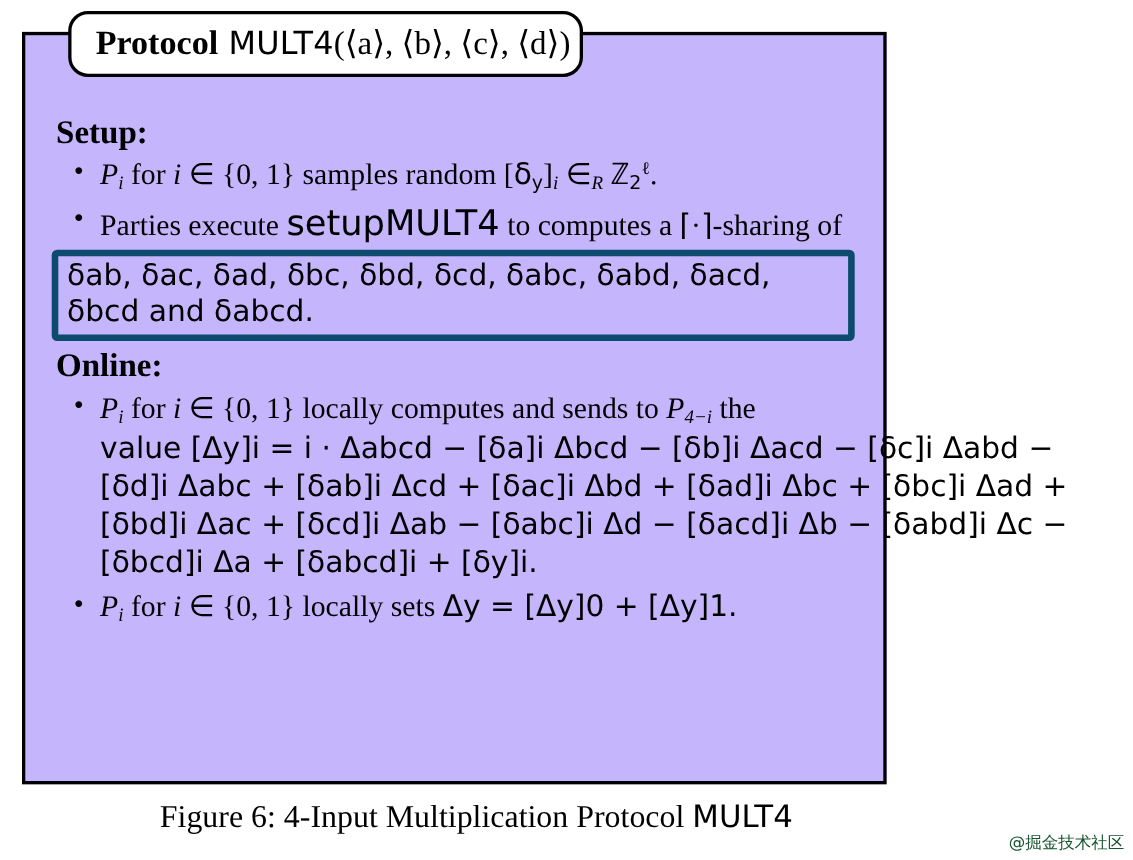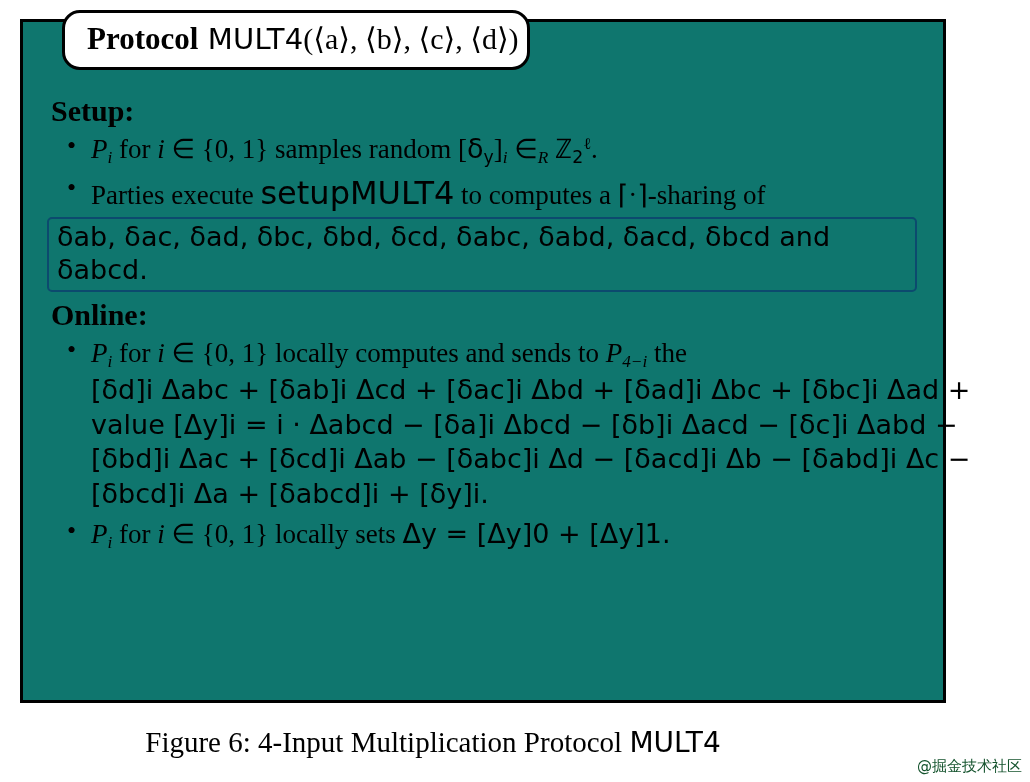--- a/index.html
+++ b/index.html
@@ -20,26 +20,26 @@
     position: absolute;
     left: 0; top: 0;
     width: 1030px;
     height: 782px;
   }
 
   
   .protocol-box {
     position: absolute;
     left: 20px;
-    top: 19px;
-    width: 926px;
+    top: 29px;
+    width: 786px;
     height: 684px;
     border: 3px solid #000;
     box-sizing: border-box;
-    background: #0f766e;
+    background: #c4b5fd;
   }
 
   
   .title-capsule {
     position: absolute;
     left: 62px;
     top: 10px;
     border: 3px solid #000;
     border-radius: 18px;
     background: #fff;
@@ -115,21 +115,21 @@
   .sup {
     font-size: 0.6em;
     vertical-align: 0.55em;
   }
   .delta { font-family: "DejaVu Sans", sans-serif; }
   .justify { text-align: justify; }
 
   
   .redbox {
     display: block;
-    border: 2px solid #0c4a6e;
+    border: 6px solid #0c4a6e;
     border-radius: 5px;
     padding: 2px 8px 4px 8px;
     margin: 4px 0 2px -44px;
     font-size: 27px;
     line-height: 1.2;
     width: calc(100% + 40px);
     box-sizing: border-box;
   }
 
   .online-block {
@@ -186,22 +186,22 @@
       </ul>
 
       <div class="section-head">Online:</div>
 
       <ul class="bullets">
         <li>
           <div class="online-block">
             <div>
               <span class="math it">P</span><span class="subit">i</span><span class="math"> for </span><span class="math it">i</span><span class="math"> ∈ {0, 1} locally computes and sends to </span><span class="math it">P</span><span class="subit">4−i</span><span class="math"> the</span>
             </div>
+            <div class="line delta">value [Δy]i = i · Δabcd − [δa]i Δbcd − [δb]i Δacd − [δc]i Δabd −</div>
             <div class="line delta">[δd]i Δabc + [δab]i Δcd + [δac]i Δbd + [δad]i Δbc + [δbc]i Δad +</div>
-            <div class="line delta">value [Δy]i = i · Δabcd − [δa]i Δbcd − [δb]i Δacd − [δc]i Δabd −</div>
             <div class="line delta">[δbd]i Δac + [δcd]i Δab − [δabc]i Δd − [δacd]i Δb − [δabd]i Δc −</div>
             <div class="line delta">[δbcd]i Δa + [δabcd]i + [δy]i.</div>
           </div>
         </li>
 
         <li>
           <span class="math it">P</span><span class="subit">i</span><span class="math"> for </span><span class="math it">i</span><span class="math"> ∈ {0, 1} locally sets </span><span class="delta">Δy = [Δy]0 + [Δy]1.</span>
         </li>
       </ul>
 

